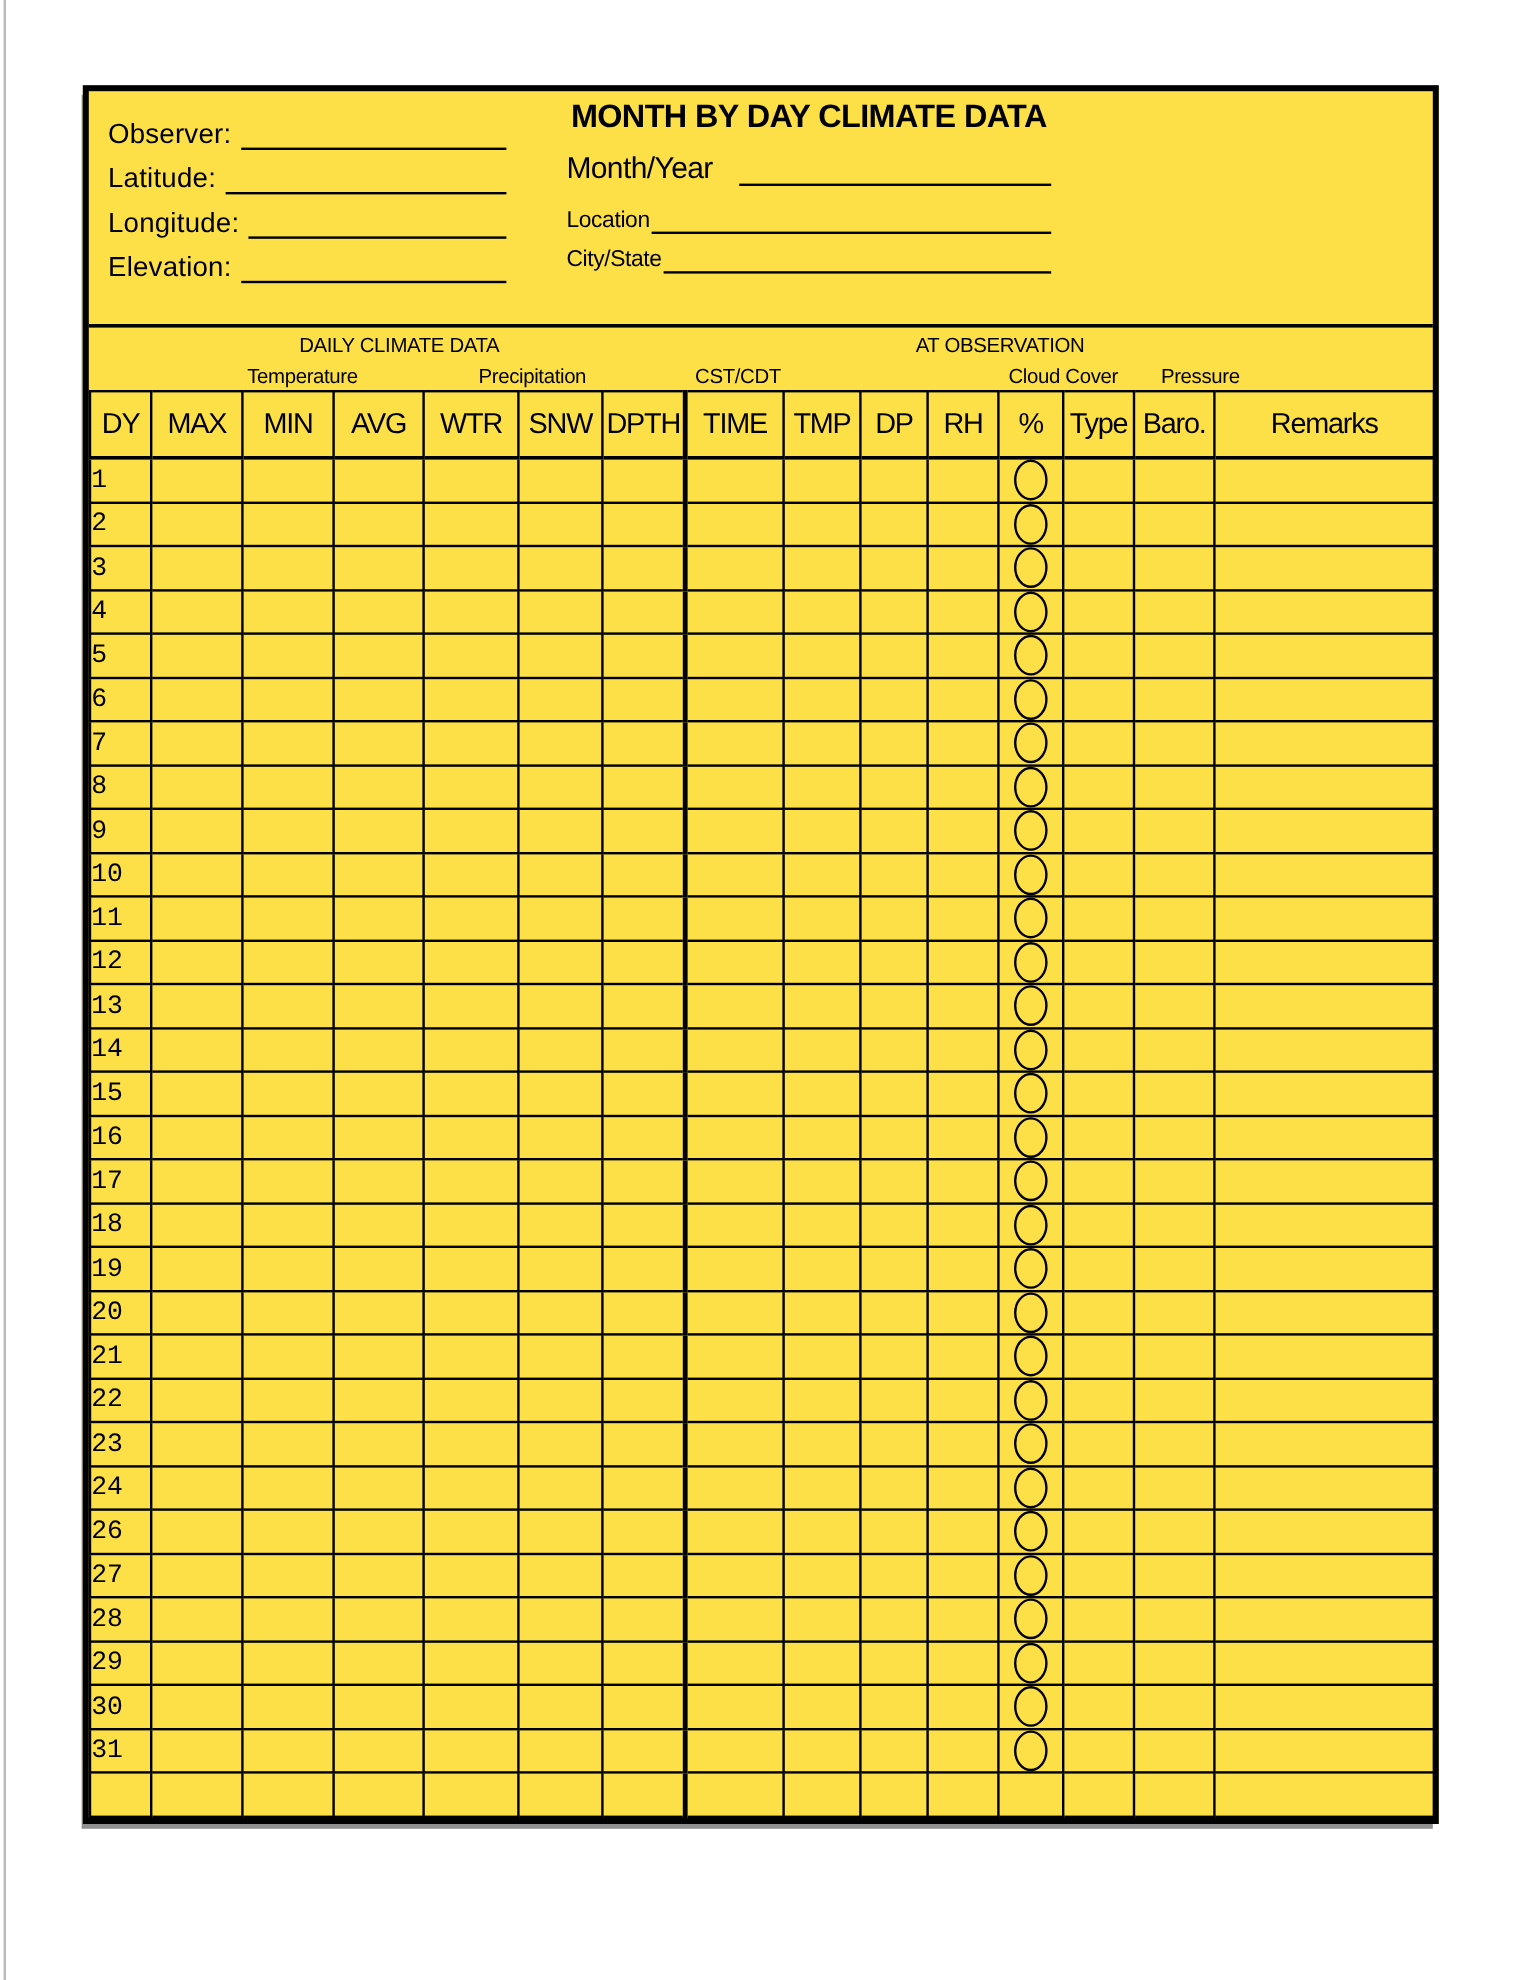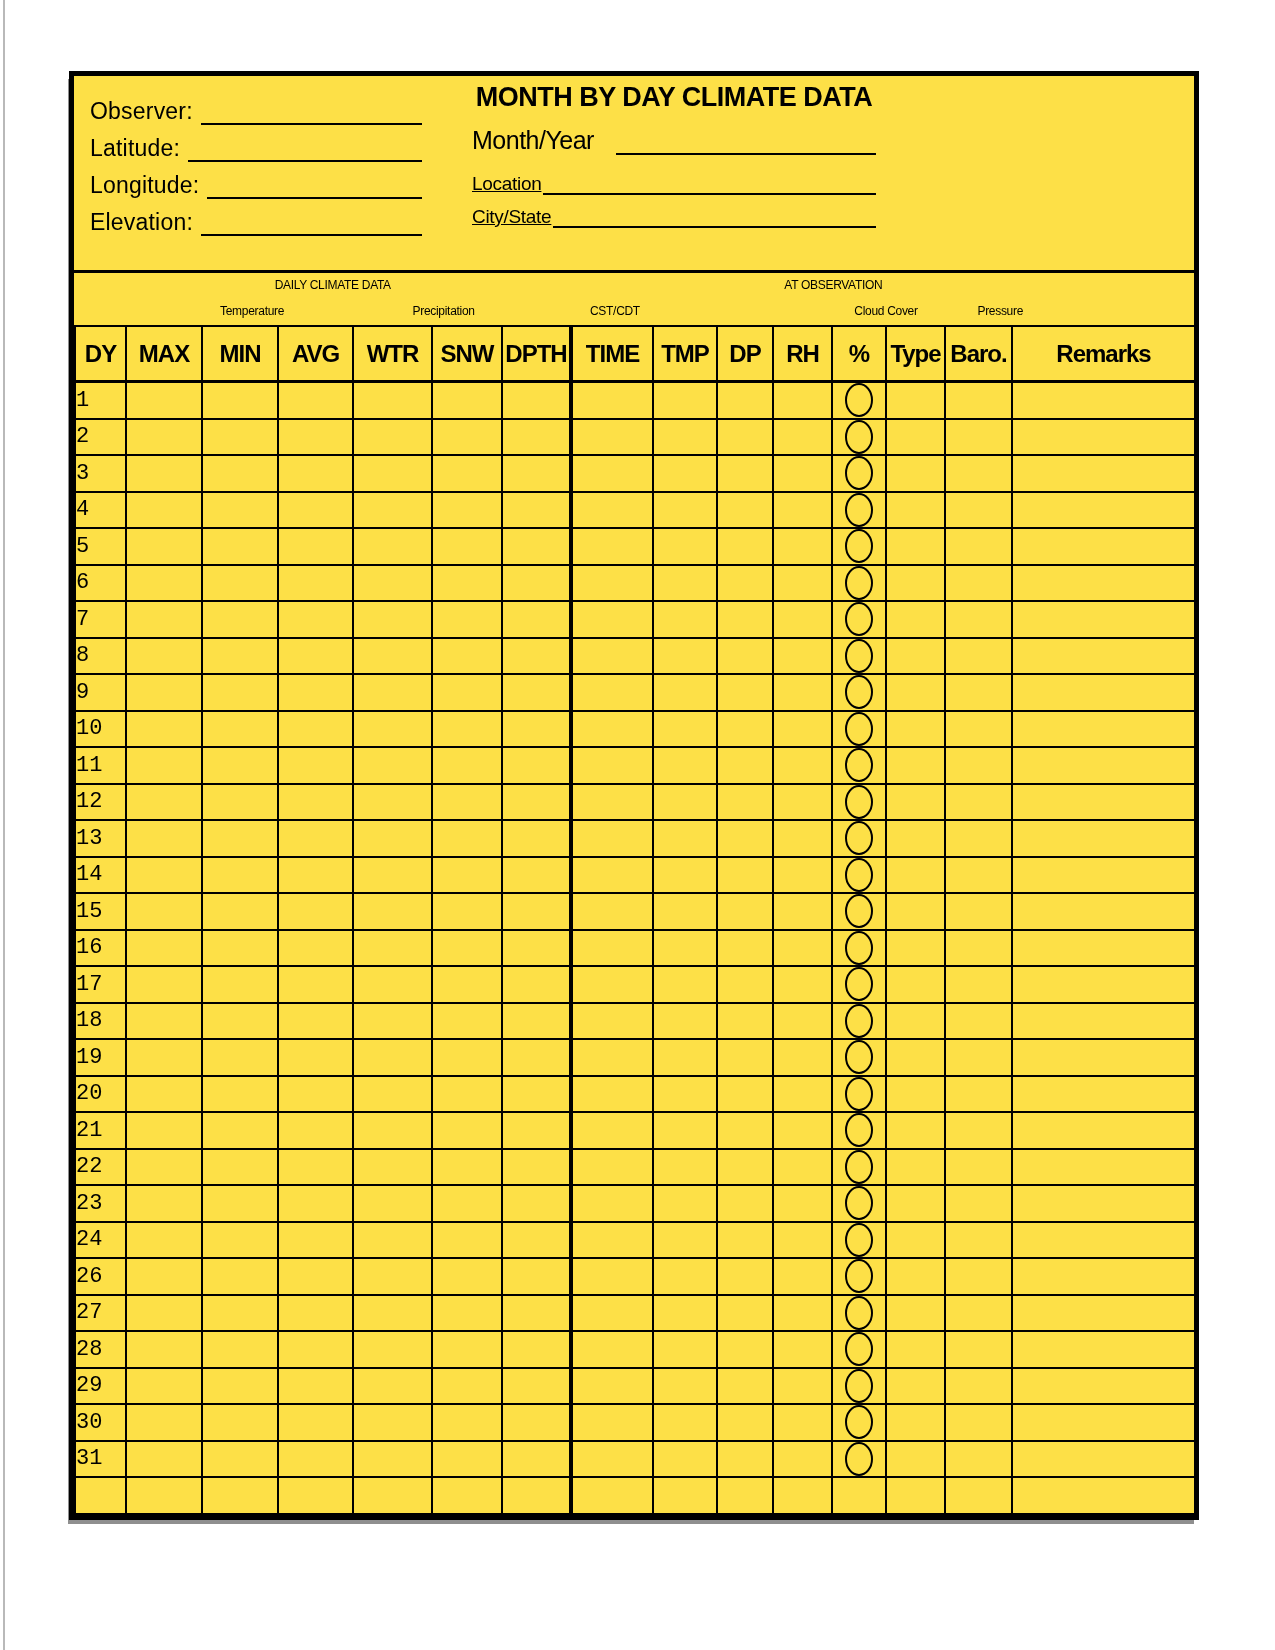--- a/index.html
+++ b/index.html
@@ -23,37 +23,37 @@
   .info-label{font-size:23px;letter-spacing:.2px;}
   .uline{border-bottom:2px solid #000;}
   .info-row .uline{flex:1;margin-left:8px;height:26px;}
 
   .info-right{position:absolute;left:398px;top:6px;width:404px;}
   .form-title{text-align:center;font-size:27px;font-weight:bold;letter-spacing:-.5px;white-space:nowrap;}
   .my-row{display:flex;align-items:center;margin-top:11px;height:33px;}
   .my-label{font-size:25px;letter-spacing:-.5px;}
   .my-row .uline{flex:1;margin-left:22px;height:26px;}
   .loc-row{display:flex;align-items:flex-end;margin-top:15px;height:23px;}
-  .loc-label{font-size:19px;letter-spacing:-.3px;text-decoration:underline;}
+  .loc-label{font-size:19px;letter-spacing:-.3px;}
   .loc-row .uline{flex:1;margin-left:2px;height:16px;}
   .cs-row{margin-top:10px;}
 
   
-  .band{position:relative;height:52px;font-size:12px;letter-spacing:-.3px;}
+  .band{position:relative;height:52px;font-size:17px;letter-spacing:-.3px;}
   .band span{position:absolute;transform:translateX(-50%);white-space:nowrap;}
   .b-row1{top:5px;} .b-row2{top:31px;}
   .lbl-daily{left:23.1%;} .lbl-atobs{left:67.8%;}
   .lbl-temp{left:15.9%;} .lbl-precip{left:33%;} .lbl-cst{left:48.3%;}
   .lbl-cloud{left:72.5%;} .lbl-press{left:82.7%;}
 
   
   table.climate{border-collapse:collapse;table-layout:fixed;width:1120px;}
   table.climate th,table.climate td{border:2px solid #000;padding:0;vertical-align:middle;}
   table.climate thead th{
-    height:53px;font-size:24px;font-weight:bold;letter-spacing:-1px;
+    height:53px;font-size:24px;font-weight:normal;letter-spacing:-1px;
     text-align:center;border-bottom:3px solid #000;overflow:hidden;
   }
   table.climate tbody td{height:34.5px;}
   td.day{
     font-family:"Liberation Mono","DejaVu Sans Mono",monospace;
     font-size:22px;text-align:left;padding-left:4px;
   }
   .divL{border-left:4px solid #000 !important;}
   tr.blank td{height:49px;}
   .cc{width:24px;height:30px;border:2px solid #000;border-radius:50%;margin:0 auto;background:transparent;}

